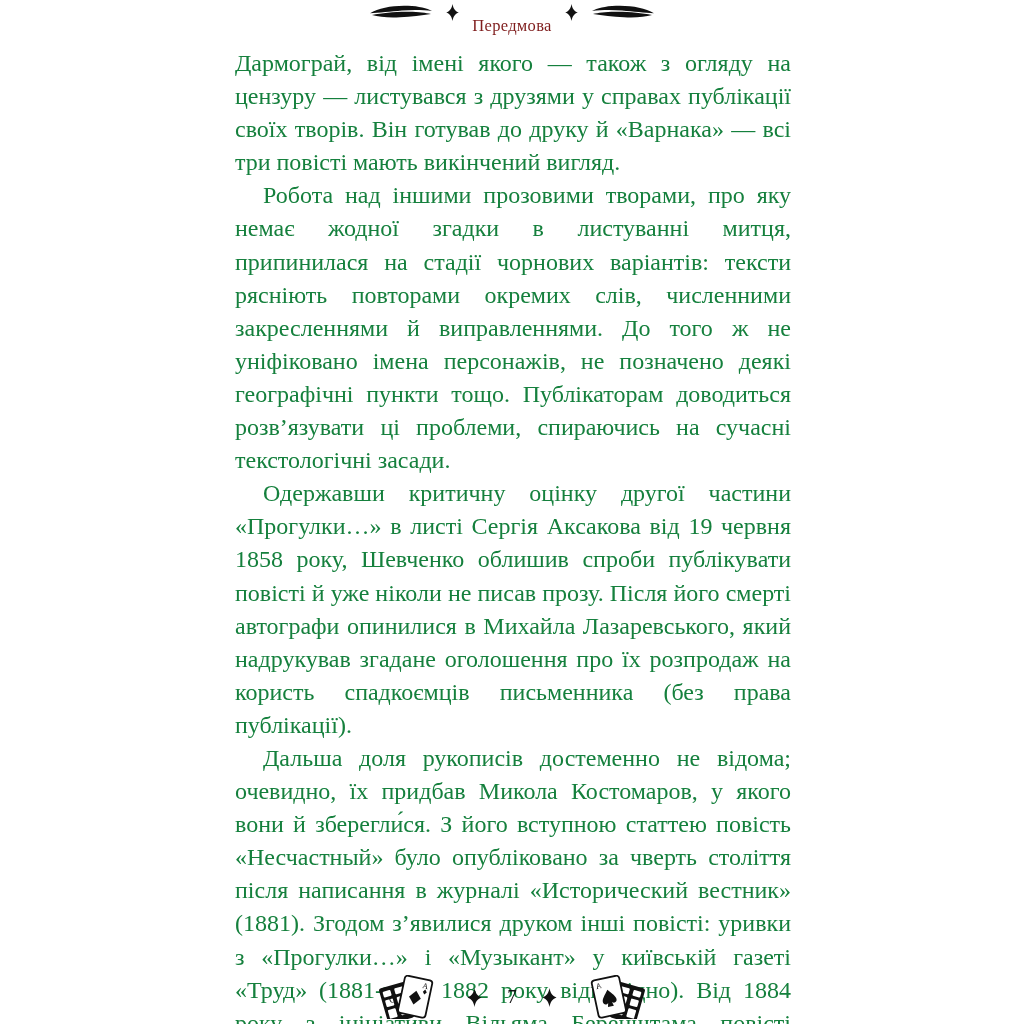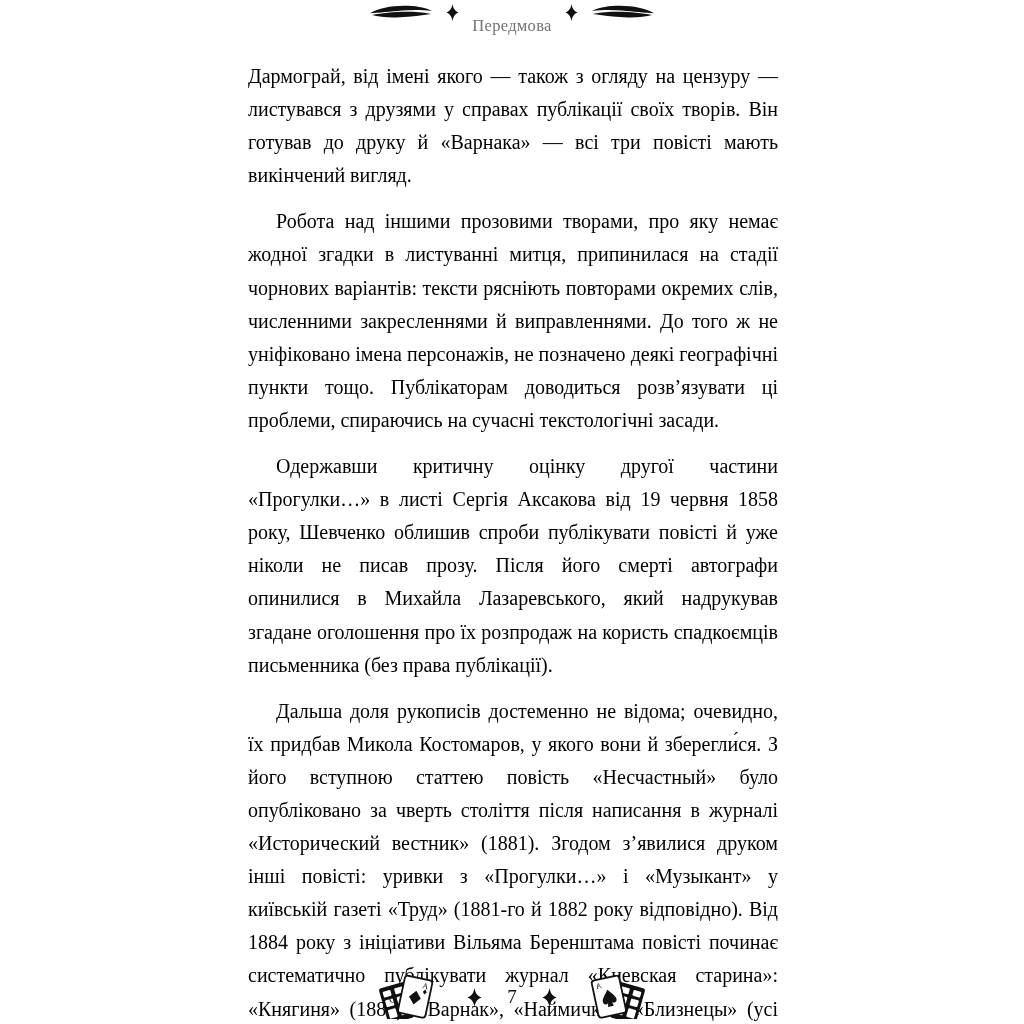--- a/index.html
+++ b/index.html
@@ -31,46 +31,46 @@
     width: 1024px;
     height: 32px;
     display: flex;
     align-items: center;
     justify-content: center;
     gap: 13px;
   }
   .running-head .head-title {
     font-size: 16.5px;
     letter-spacing: 0.3px;
-    color: #737373;
+    color: #7f1d1d;
     white-space: nowrap;
     font-family: "Liberation Serif", "DejaVu Serif", serif;
     margin-top: 28px;
   }
   .leaf {
     display: block;
   }
   .diamond-sep {
     display: block;
   }
 
   
   .textblock {
     position: absolute;
     left: 235px;
     top: 47px;
     width: 556px;
   }
   .textblock p {
-    margin: 13px;
-    font-size: 20px;
+    margin: 0;
+    font-size: 24px;
     line-height: 33.1px;
     text-align: justify;
     text-align-last: left;
-    color: #000000;
+    color: #15803d;
     hyphens: manual;
     word-spacing: -0.1px;
   }
   .textblock p.indent {
     text-indent: 28px;
     font-family: Liberation Serif, serif;
   }
 
   
   .folio {

